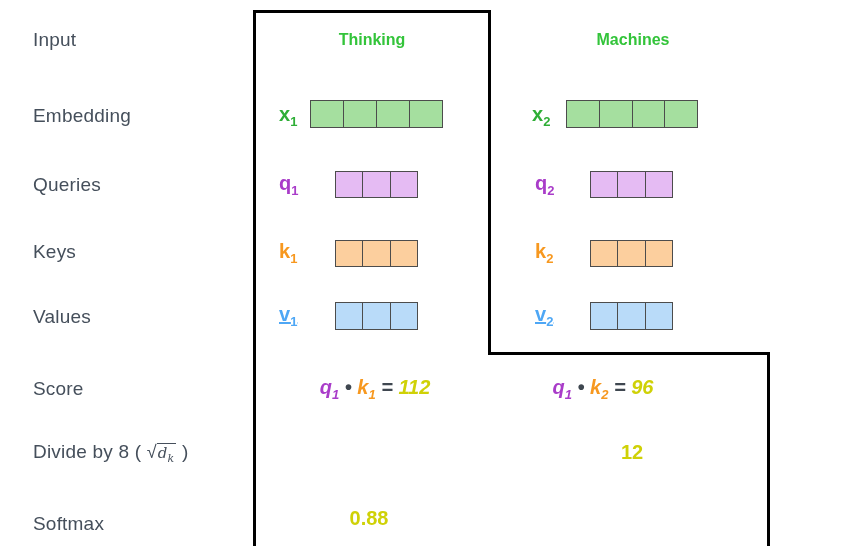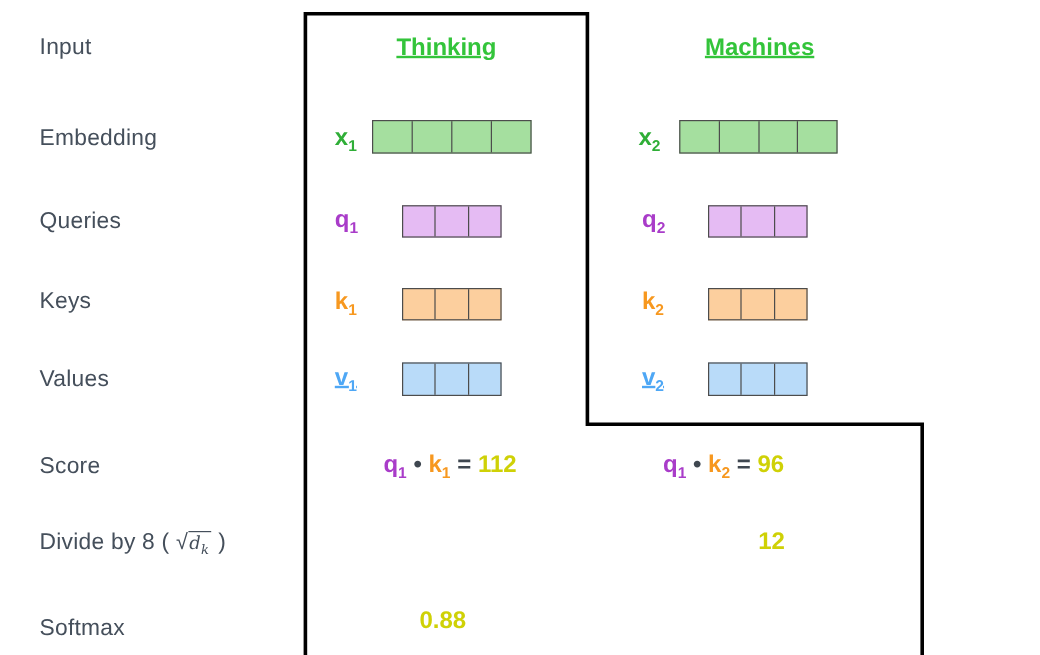--- a/index.html
+++ b/index.html
@@ -29,24 +29,23 @@
     font-size: 15px;
     border-top: 1.5px solid var(--label-text, #454f5b);
     padding: 0 2px 0 1px;
     text-align: right;
   }
   .radicand sub { font-size: 11px; font-style: italic; }
 
   
   .col-header {
     color: var(--header-green, #33c43a);
-    font-size: 20px;
+    font-size: 16px;
     font-weight: bold;
     text-align: center;
-    text-decoration: underline;
   }
 
   
   .vec-label { font-size: 20px; font-weight: bold; white-space: nowrap; }
   .vec-label sub { font-size: 13px; }
   .green-label  { color: var(--x-green, #2fae37); }
   .purple-label { color: var(--purple, #a93cc9); }
   .orange-label { color: var(--orange, #f7981f); }
   .blue-label   { color: var(--blue, #4ea7f5); text-decoration: underline; }
 
@@ -62,20 +61,21 @@
   .cells.purple { background: var(--purple-cell, #e5bbf3); }
   .cells.orange { background: var(--orange-cell, #fccf9e); }
   .cells.blue   { background: var(--blue-cell, #b9dbf9); }
 
   
   .equation {
     font-size: 20px;
     font-weight: bold;
     text-align: center;
     white-space: nowrap;
+    font-style: italic;
   }
   .equation sub { font-size: 13px; }
   .eq-dark { color: var(--dark-text, #3f4750); }
   .yellow-num {
     color: var(--yellow, #cfd106);
     font-size: 20px;
     font-weight: bold;
     text-align: center;
   }
 
@@ -176,15 +176,15 @@
     </div>
 
   <div class="abs vcenter equation" style="left:483px; width:240px; top:389px">
     <span class="purple-label"><span>q</span><sub>1</sub></span>
     <span class="eq-dark">•</span>
     <span class="orange-label"><span>k</span><sub>2</sub></span>
     <span class="eq-dark">=</span>
     <span class="yellow-num">96</span>
   </div>
 
-  <div class="abs vcenter yellow-num" style="left:523px; width:240px; top:452px">12</div>
+  <div class="abs vcenter yellow-num" style="left:512px; width:240px; top:452px">12</div>
 
 </div>
 
 </body></html>

